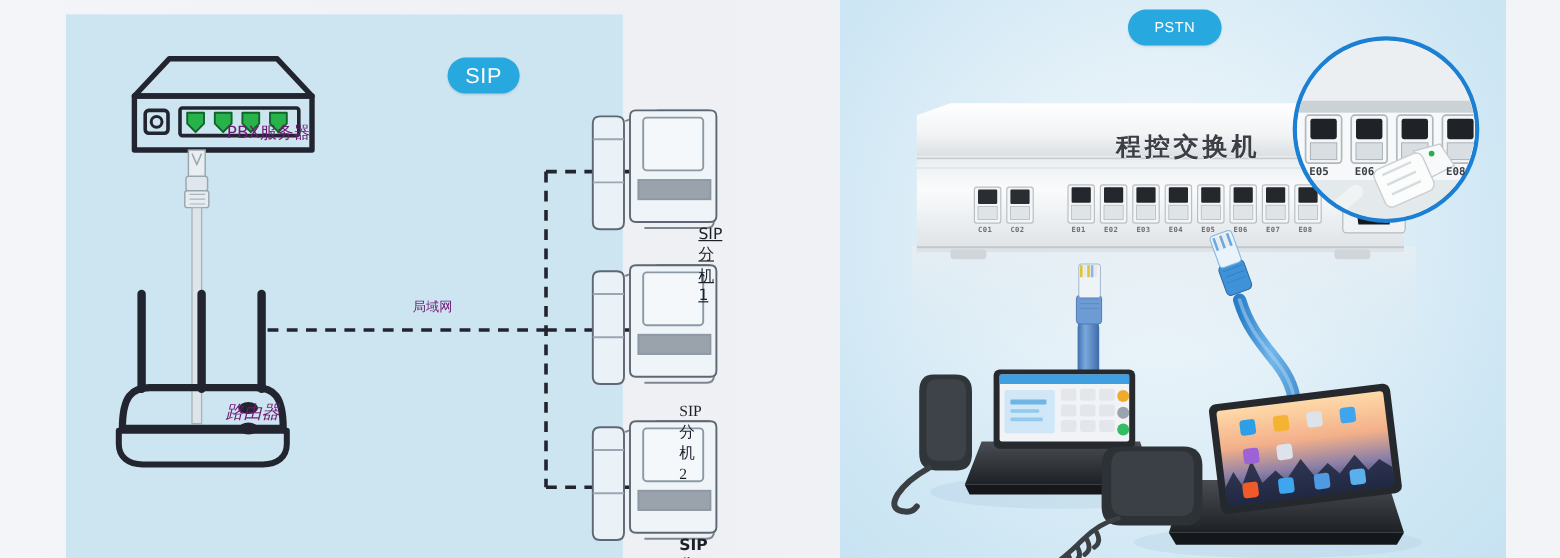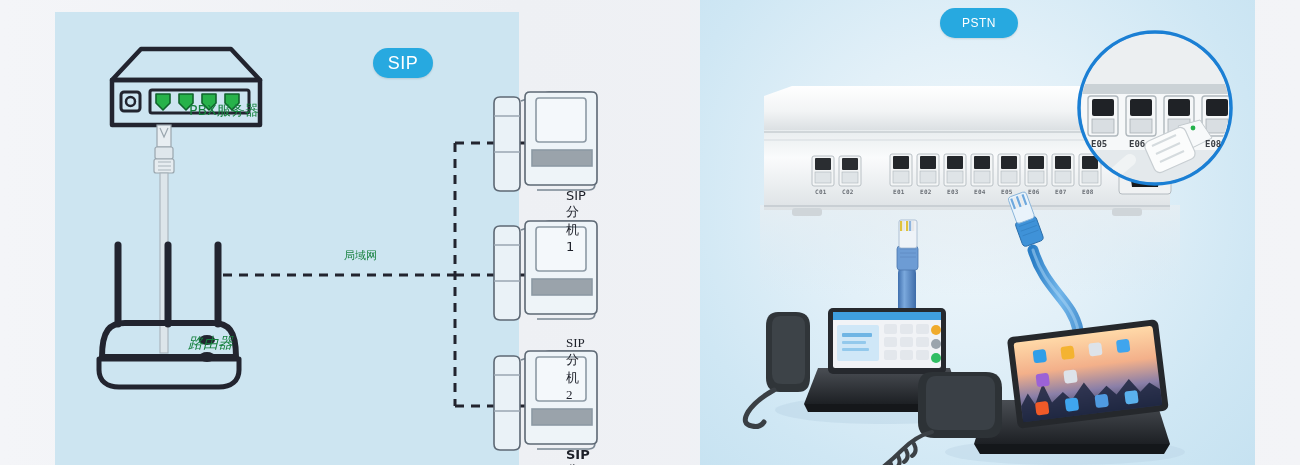--- a/index.html
+++ b/index.html
@@ -23,28 +23,28 @@
         font-size:18px;letter-spacing:.5px;display:flex;align-items:center;justify-content:center;
         box-shadow:0 1px 2px rgba(0,0,0,.12);}
   #sip-badge{left:318px;top:36px;width:60px;height:30px;}
   #pstn-badge{left:940px;top:8px;width:78px;height:30px;font-size:12px;}
 
   
   .ink{stroke:#22242f;fill:none;}
   #left-svg{position:absolute;left:0;top:0;}
 
   
-  .cn-label{position:absolute;color:#15803d;font-size:13px;white-space:nowrap;
+  .cn-label{position:absolute;color:#701a75;font-size:13px;white-space:nowrap;
             font-family:"DejaVu Sans","Liberation Sans",sans-serif;}
   #pbx-label{left:134px;top:90px;font-size:14px;}
   #router-label{left:133px;top:322px;font-size:15px;font-style:italic;}
   #lan-label{left:289px;top:236px;font-size:11px;}
   .ext-label{position:absolute;font-size:13px;color:#1d2029;
              font-family:"DejaVu Sans","Liberation Sans",sans-serif;}
-  #ext1-label{left:511px;top:176px;}
+  #ext1-label{left:527px;top:176px;text-decoration:underline;}
   #ext2-label{left:511px;top:323px;font-family:Liberation Serif, serif;}
   #ext3-label{left:511px;top:435px;font-weight:bold;}
   #switch-title{position:absolute;left:930px;top:108px;font-size:21px;font-weight:bold;
        color:#3c4046;letter-spacing:3px;
        font-family:"DejaVu Sans","Liberation Sans",sans-serif;
        text-shadow:0 1px 0 rgba(255,255,255,.8);}
   .port-label{position:absolute;font-size:6px;color:#6a6f76;letter-spacing:.3px;
        font-family:"DejaVu Sans Mono","Liberation Mono",monospace;font-weight:bold;}
   .zoom-label{position:absolute;font-size:9px;color:#3b3f45;font-weight:bold;
        font-family:"DejaVu Sans Mono","Liberation Mono",monospace;}
@@ -377,20 +377,21 @@
             <path d="M478 126 L500 120 L512 138 L492 148 Z" fill="#f7f9fa" stroke="#c3cace" stroke-width="1"></path>
             <rect x="448" y="133" width="44" height="34" rx="6" fill="#fbfcfc" stroke="#c8ced2" stroke-width="1.2" transform="rotate(-24 470 150)"></rect>
             <path d="M452 146 l24 -11 M456 154 l24 -11 M460 162 l24 -11" stroke="#d5dbde" stroke-width="2"></path>
             <circle cx="493" cy="128" r="2.4" fill="#25b24c"></circle>
             <path d="M430 160 q-18 14 -32 34" stroke="#f0f3f4" stroke-width="12" fill="none" stroke-linecap="round"></path>
           </g>
         </g>
       </g>
     </svg>
 
+    <div id="switch-title" style="left:230px;top:108px;">程控交换机</div>
 
     <div class="port-label" style="left:115px;top:188px;">C01</div>
     <div class="port-label" style="left:142px;top:188px;">C02</div>
 
     <div class="port-label" style="left:193px;top:188px;">E01</div>
     <div class="port-label" style="left:220px;top:188px;">E02</div>
     <div class="port-label" style="left:247px;top:188px;">E03</div>
     <div class="port-label" style="left:274px;top:188px;">E04</div>
     <div class="port-label" style="left:301px;top:188px;">E05</div>
     <div class="port-label" style="left:328px;top:188px;">E06</div>

